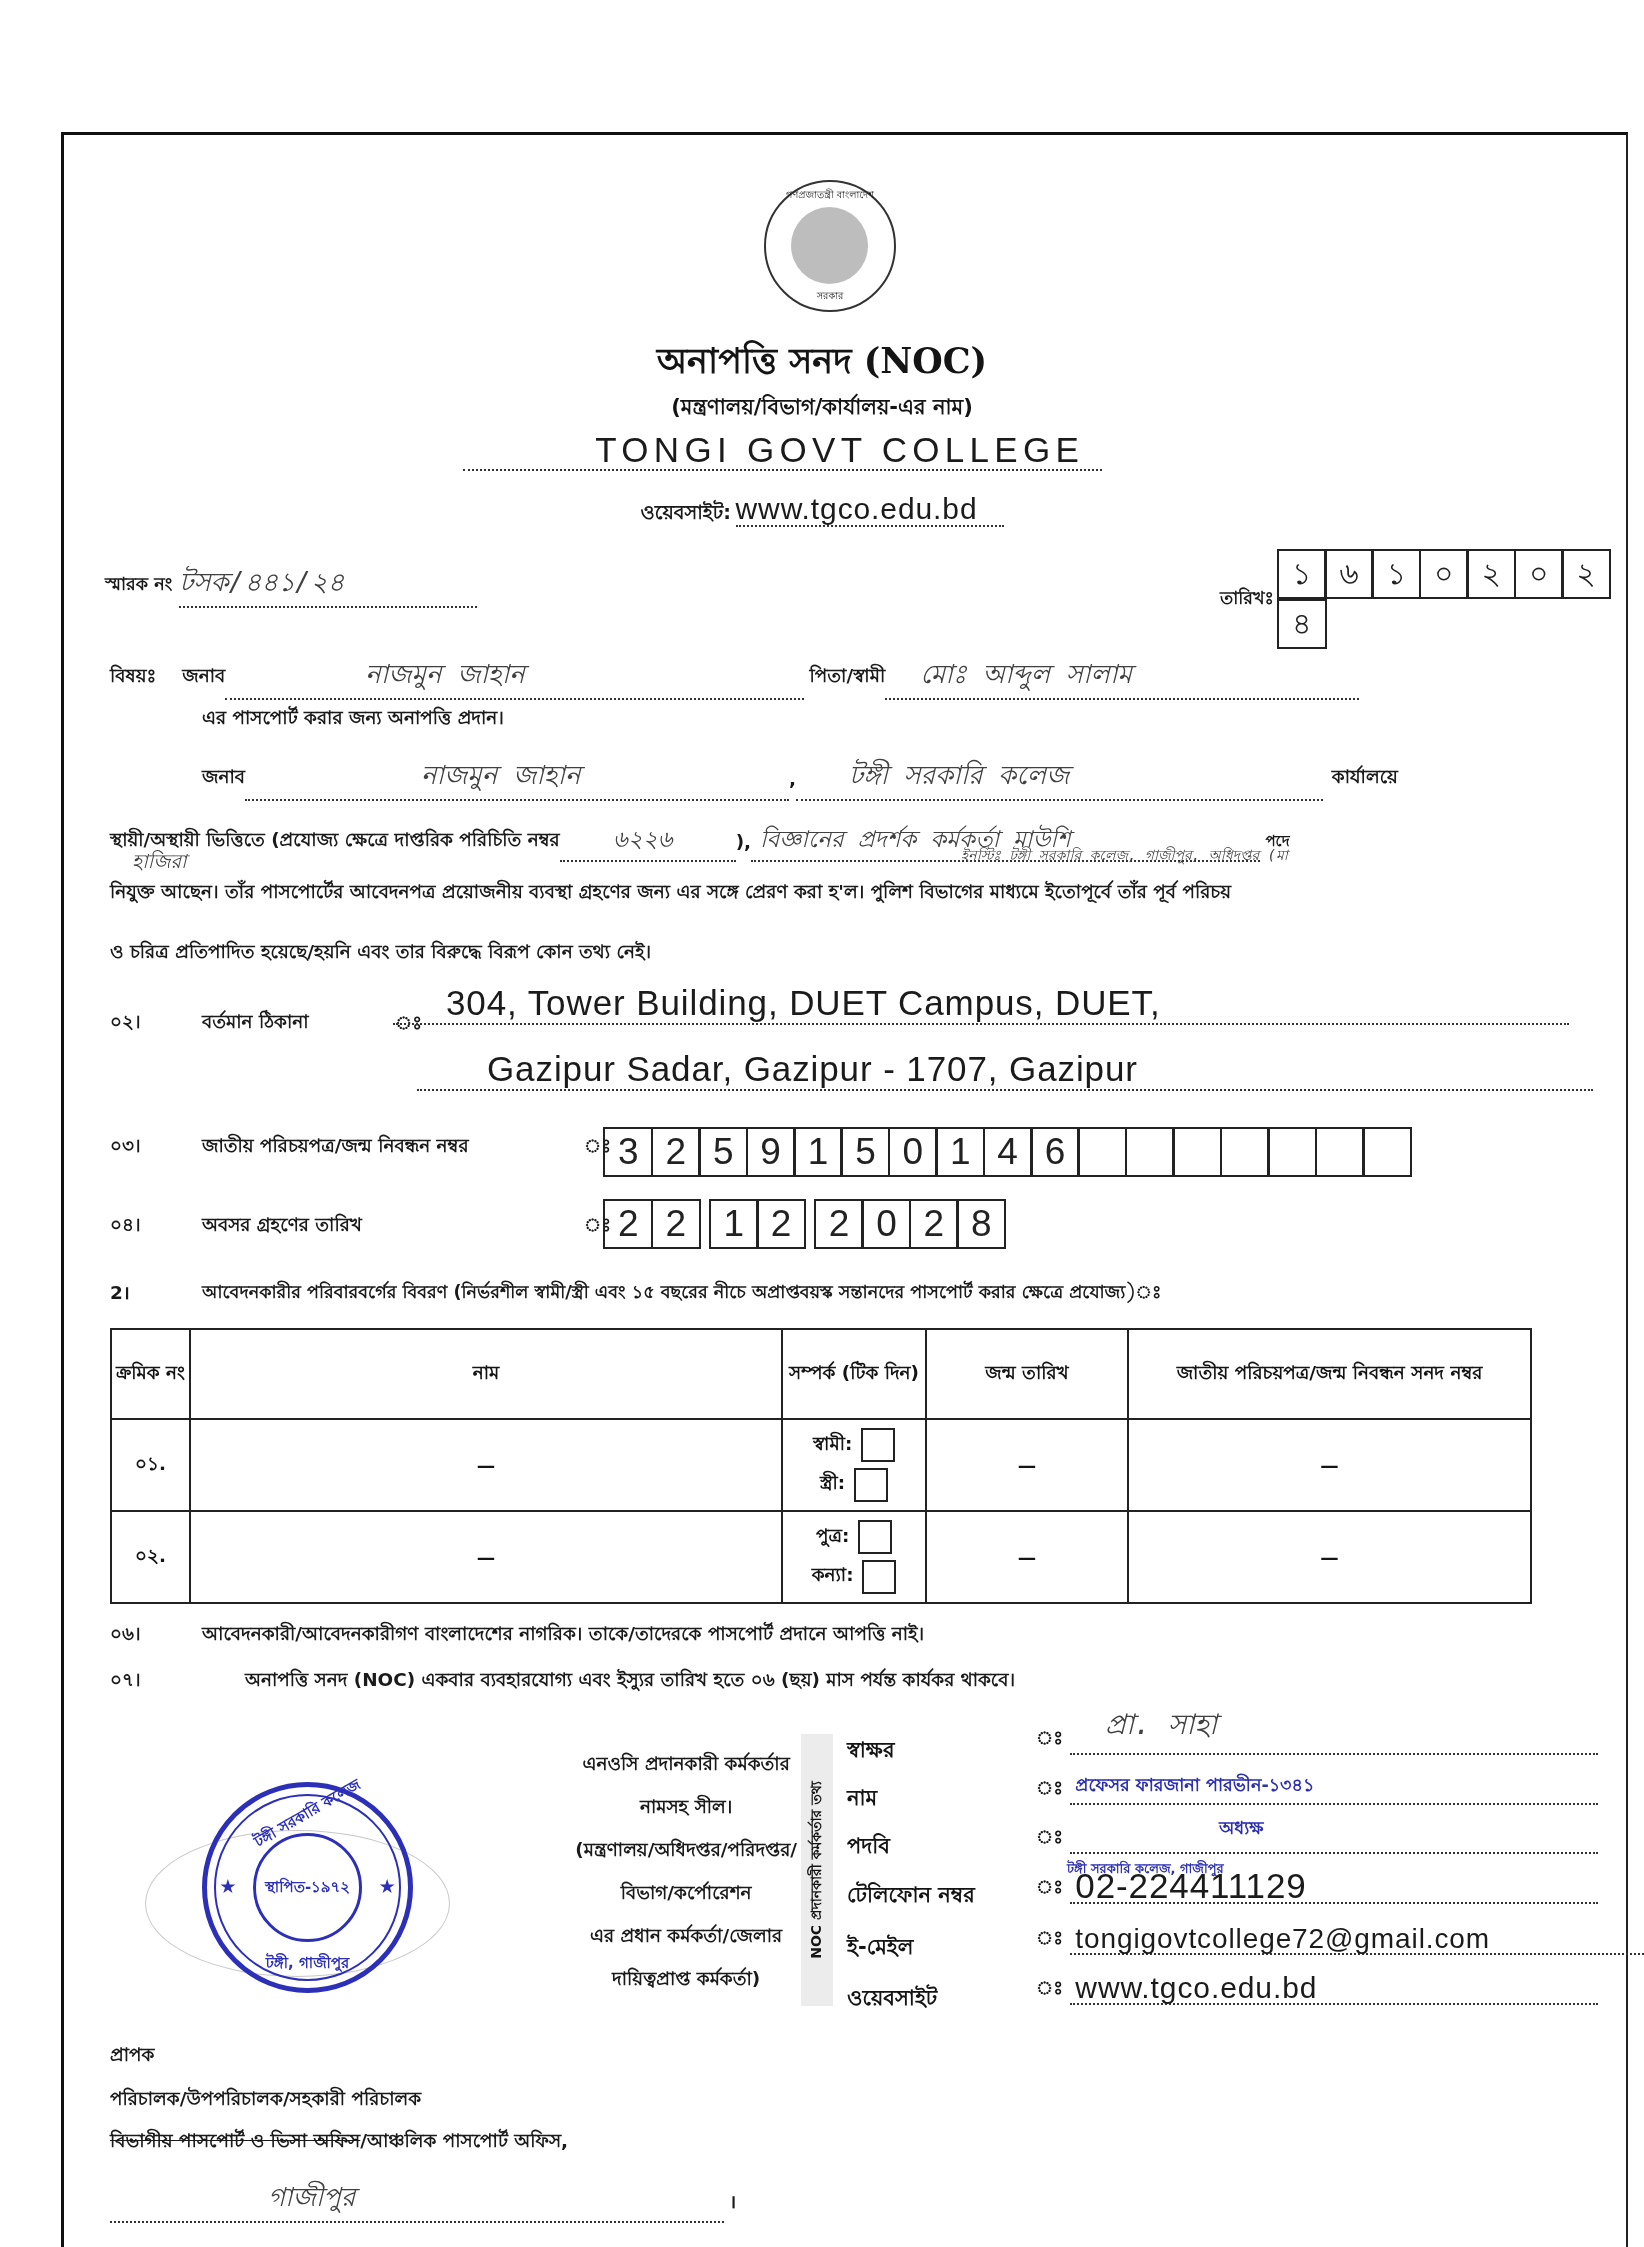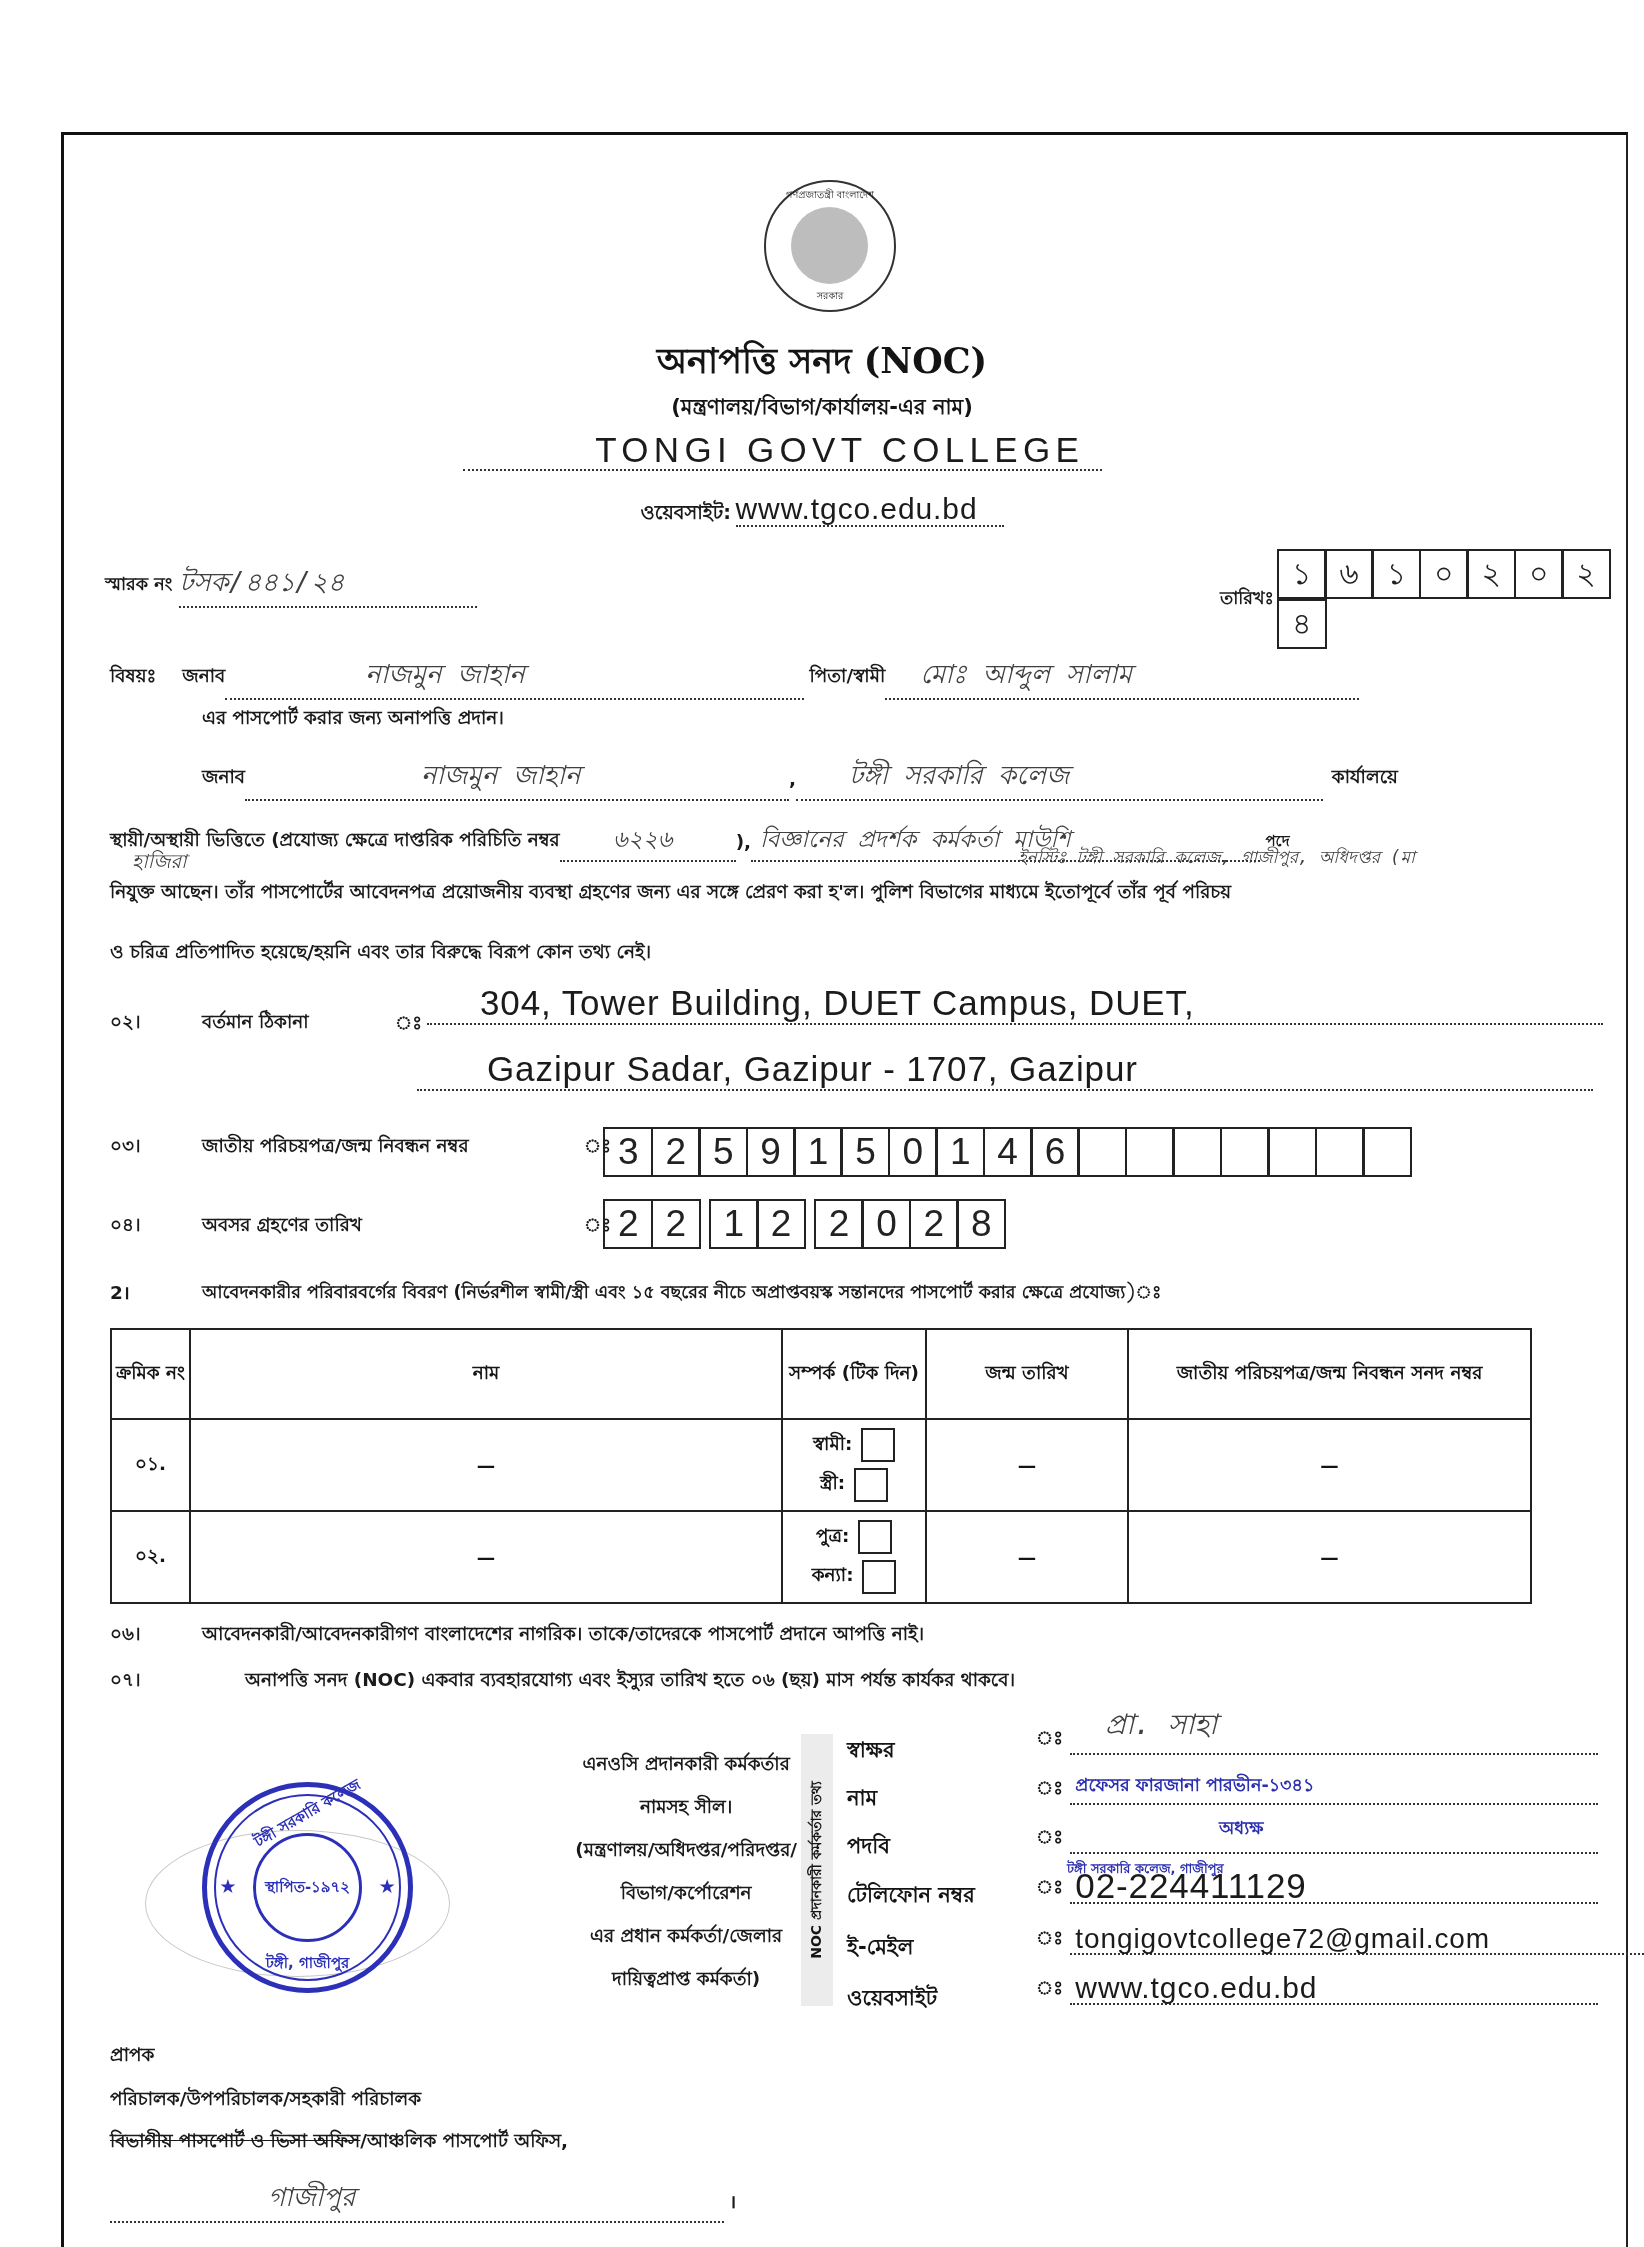--- a/index.html
+++ b/index.html
@@ -101,28 +101,28 @@
 </div>
 
 <div class="row" style="left:110px; top:821px;">
   <span class="print">স্থায়ী/অস্থায়ী ভিত্তিতে (প্রযোজ্য ক্ষেত্রে দাপ্তরিক পরিচিতি নম্বর</span>
   <span class="dots hand" style="width:176px; display:inline-block; padding-left:53px; box-sizing:border-box; font-size:23px;">৬২২৬</span>
   <span class="print">),</span>
   <span class="dots hand" style="width:509px; display:inline-block; padding-left:8.8px; box-sizing:border-box; font-size:23px;">বিজ্ঞানের প্রদর্শক কর্মকর্তা মাউশি</span>
   <span class="print" style="font-size:15px; margin-left:5.3px;">পদে</span>
 </div>
 <div class="abs hand" style="left:132px; top:847px; font-size:19.3px;">হাজিরা</div>
-<div class="abs hand" style="left:1018px; top:844px; font-size:17px;">ইনস্টিঃ টঙ্গী সরকারি কলেজ, গাজীপুর, অধিদপ্তর (মা</div>
+<div class="abs hand" style="left:961px; top:844px; font-size:14px;">ইনস্টিঃ টঙ্গী সরকারি কলেজ, গাজীপুর, অধিদপ্তর (মা</div>
 <div class="abs print" style="left:110px; top:878px; width:1510px; white-space:nowrap;">নিযুক্ত আছেন। তাঁর পাসপোর্টের আবেদনপত্র প্রয়োজনীয় ব্যবস্থা গ্রহণের জন্য এর সঙ্গে প্রেরণ করা হ'ল। পুলিশ বিভাগের মাধ্যমে ইতোপূর্বে তাঁর পূর্ব পরিচয়</div>
 <div class="abs print" style="left:110px; top:938px;">ও চরিত্র প্রতিপাদিত হয়েছে/হয়নি এবং তার বিরুদ্ধে বিরূপ কোন তথ্য নেই।</div>
 
 <div class="abs print" style="left:110px; top:1008px;">০২।</div>
 <div class="abs print" style="left:202px; top:1008px;">বর্তমান ঠিকানা</div>
 <div class="abs print" style="left:395px; top:1009px;">ঃ</div>
-<div class="abs dots hand-en" style="left:427px; top:983px; width:1176px; padding-left:53px; box-sizing:border-box;">304, Tower Building, DUET Campus, DUET,</div>
+<div class="abs dots hand-en" style="left:393px; top:983px; width:1176px; padding-left:53px; box-sizing:border-box;">304, Tower Building, DUET Campus, DUET,</div>
 <div class="abs dots hand-en" style="left:417px; top:1049px; width:1176px; padding-left:70px; box-sizing:border-box;">Gazipur Sadar, Gazipur - 1707, Gazipur</div>
 
 <div class="abs print" style="left:110px; top:1132px;">০৩।</div>
 <div class="abs print" style="left:202px; top:1132px;">
   <span>জাতীয় পরিচয়পত্র/জন্ম নিবন্ধন নম্বর</span>
 </div>
 <div class="abs print" style="left:584px; top:1132px;">ঃ</div>
 <div class="abs" id="nid-boxes" style="left:606px; top:1127px;"><span class="digit-box">3</span><span class="digit-box">2</span><span class="digit-box">5</span><span class="digit-box">9</span><span class="digit-box">1</span><span class="digit-box">5</span><span class="digit-box">0</span><span class="digit-box">1</span><span class="digit-box">4</span><span class="digit-box">6</span><span class="digit-box"></span><span class="digit-box"></span><span class="digit-box"></span><span class="digit-box"></span><span class="digit-box"></span><span class="digit-box"></span><span class="digit-box"></span></div>
 
 <div class="abs print" style="left:110px; top:1211px;">০৪।</div>

